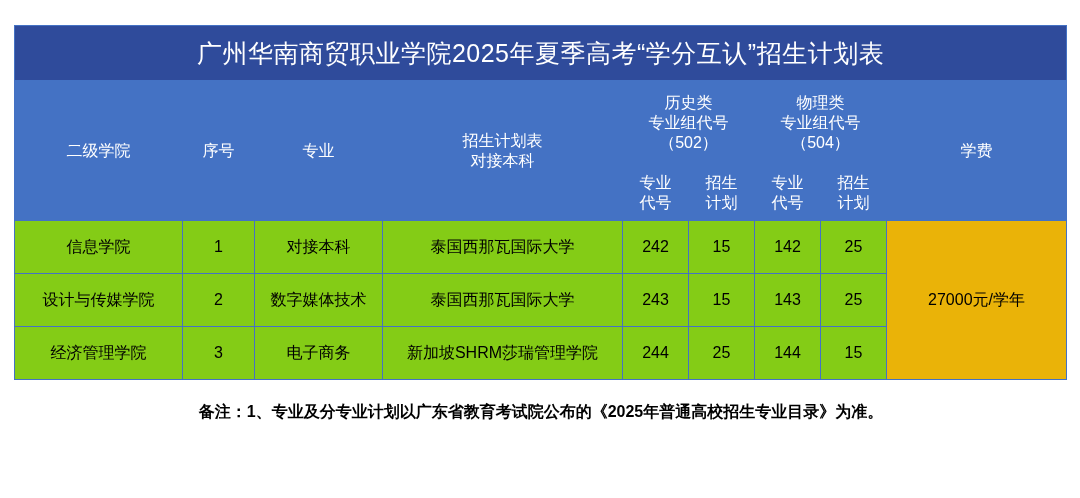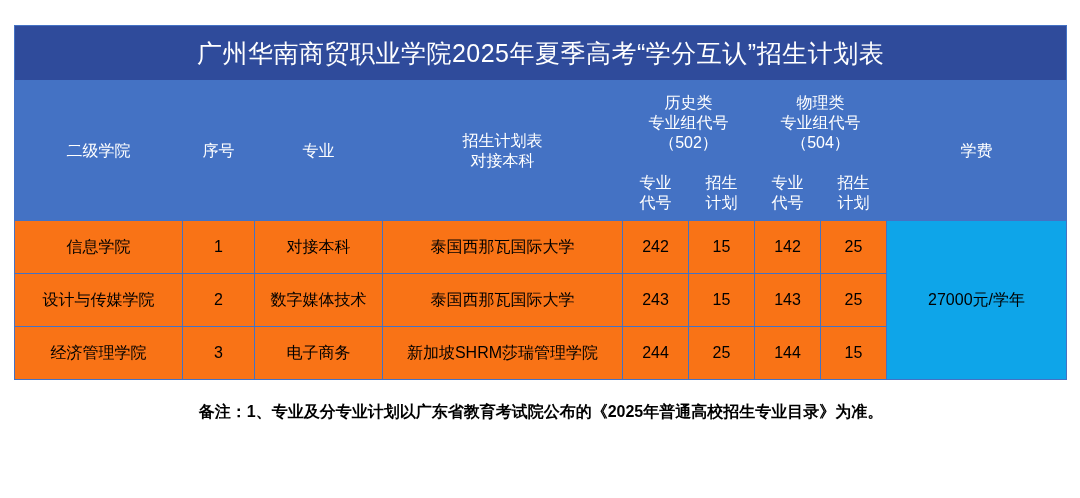--- a/index.html
+++ b/index.html
@@ -56,27 +56,27 @@
   .hdr-tall {
     height: 138px;
   }
   .hdr-grp {
     height: 84px;
   }
   .hdr-sub {
     height: 54px;
   }
   .body-cell {
-    background: #f97316;
+    background: #84cc16;
     font-size: 16px;
     height: 52px;
     color: #000000;
   }
   .fee-cell {
-    background: #0ea5e9;
+    background: #eab308;
     font-size: 16px;
     color: #000000;
   }
   .notes {
     position: absolute;
     left: 14px;
     top: 399px;
     width: 1052px;
     font-size: 16px;
     line-height: 1.62;

